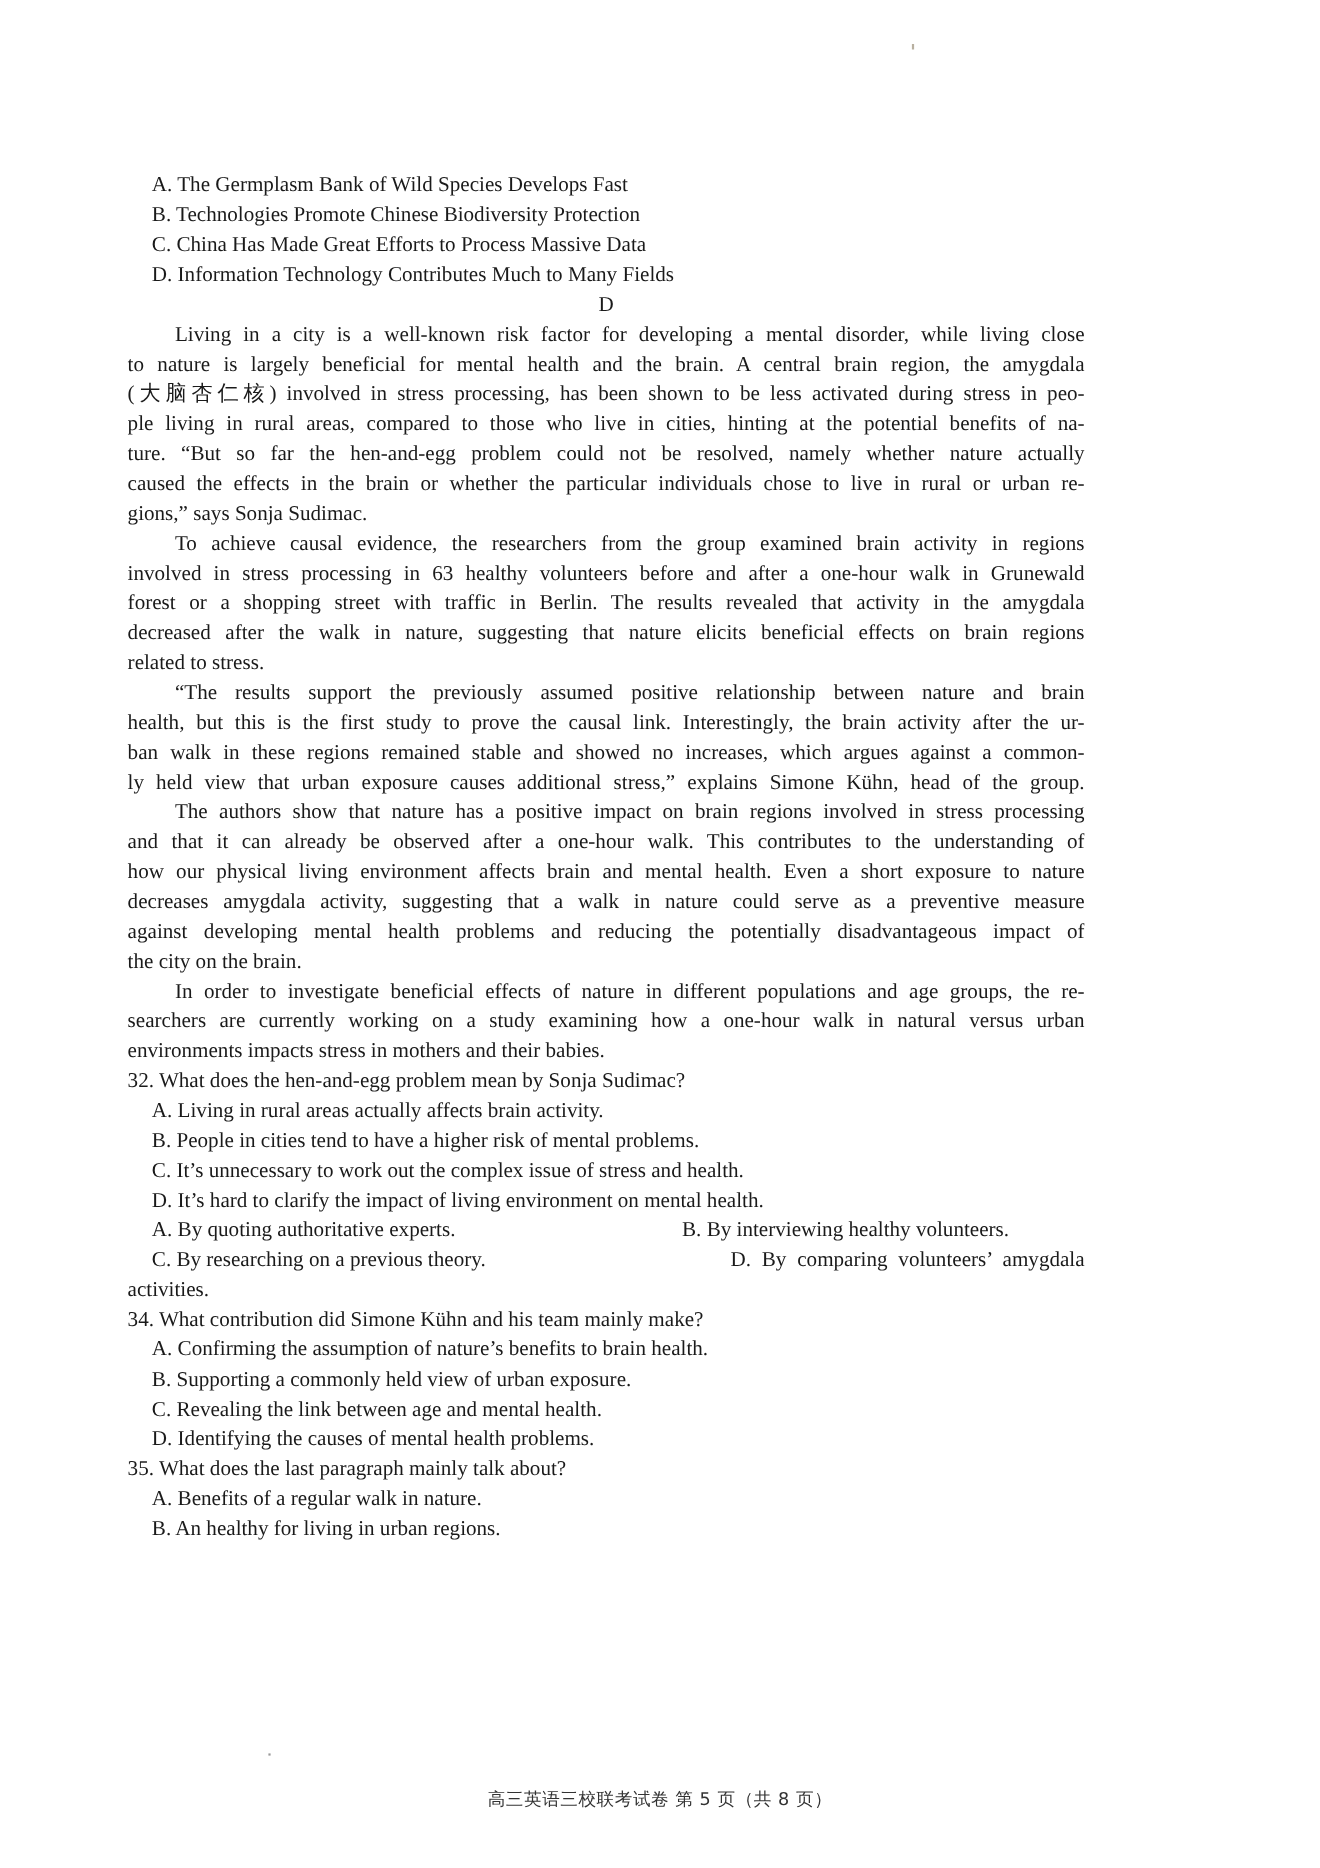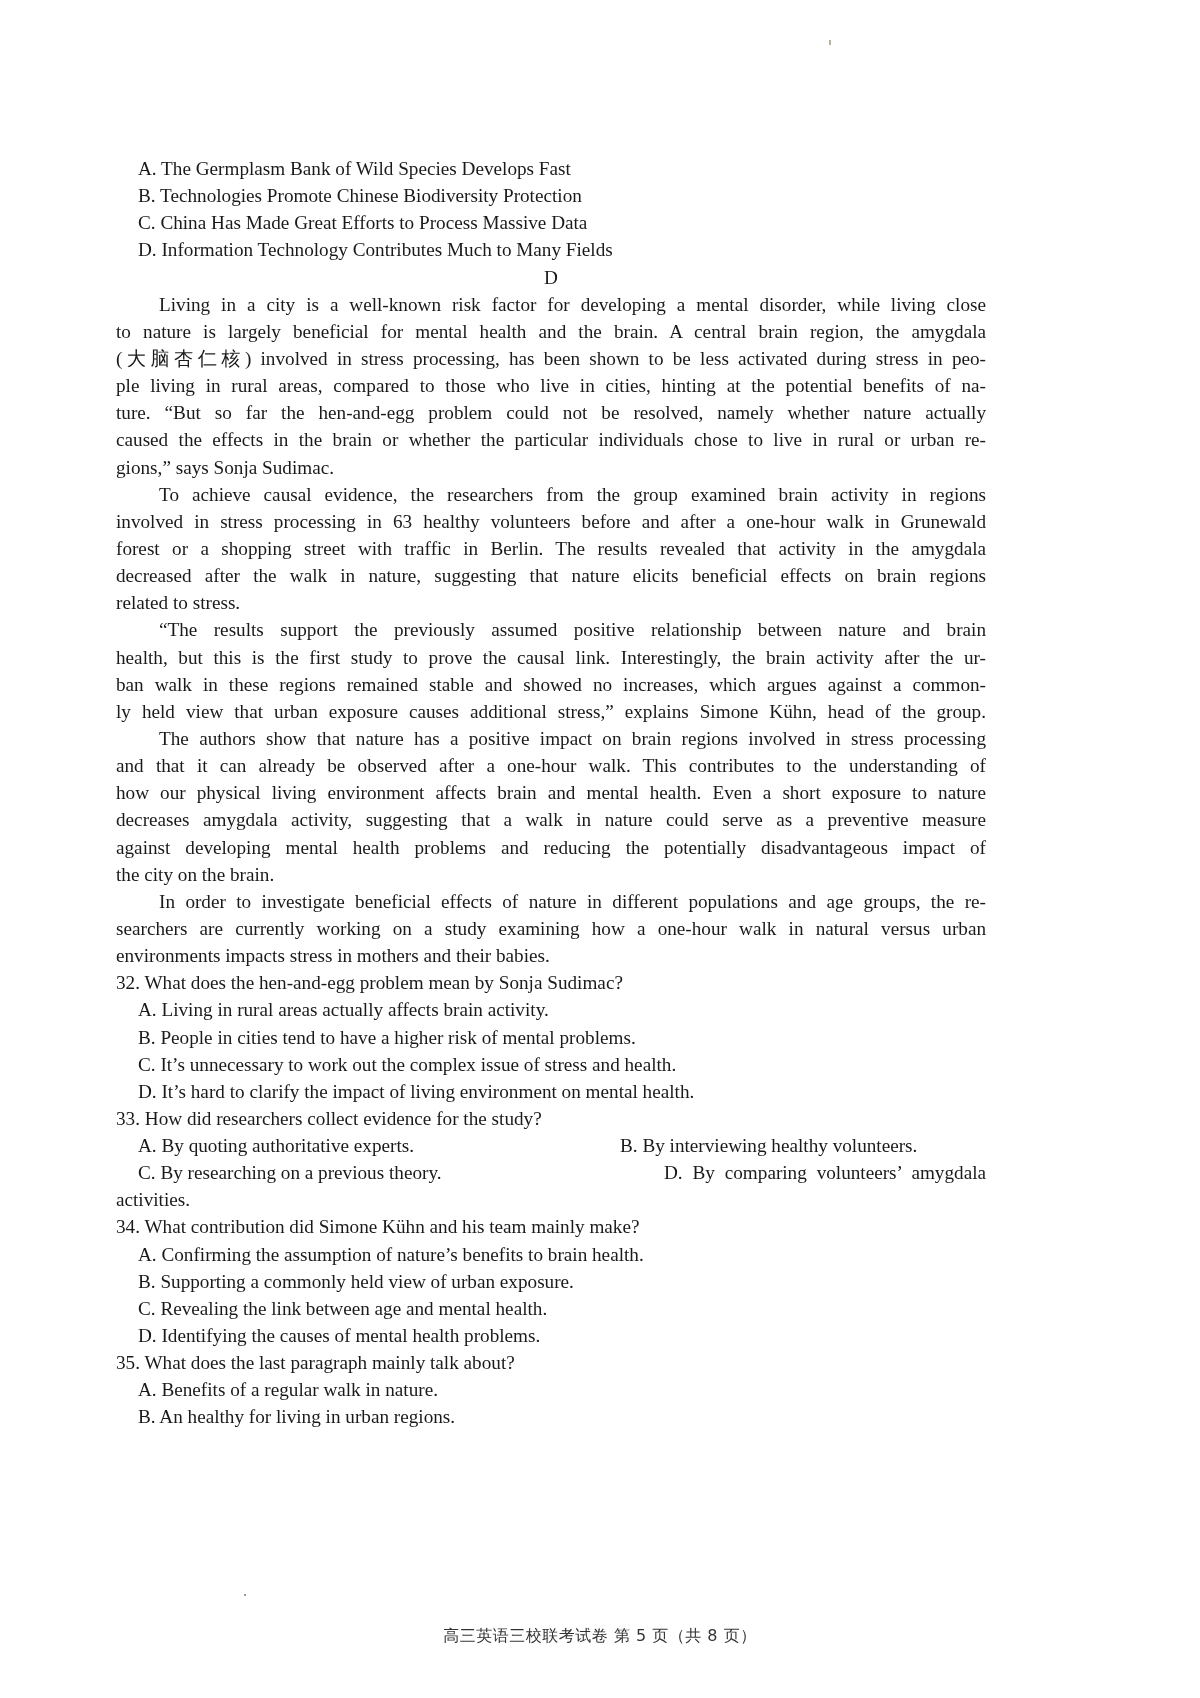--- a/index.html
+++ b/index.html
@@ -67,21 +67,20 @@
 
     <div>
       <div class="line">32. What does the hen-and-egg problem mean by Sonja Sudimac?</div>
       <div class="line opt">A. Living in rural areas actually affects brain activity.</div>
       <div class="line opt">B. People in cities tend to have a higher risk of mental problems.</div>
       <div class="line opt">C. It’s unnecessary to work out the complex issue of stress and health.</div>
       <div class="line opt">D. It’s hard to clarify the impact of living environment on mental health.</div>
     </div>
 
     <div>
-      <div class="line">33. How did researchers collect evidence for the study?</div>
       <div class="line two-col">
         <span class="c1">A. By quoting authoritative experts.</span>
         <span>B. By interviewing healthy volunteers.</span>
       </div>
       <div class="line two-col">
         <span class="c1">C. By researching on a previous theory.</span>
         <span class="c2">D. By comparing volunteers’ amygdala</span>
       </div>
       <div class="line">activities.</div>
     </div>

